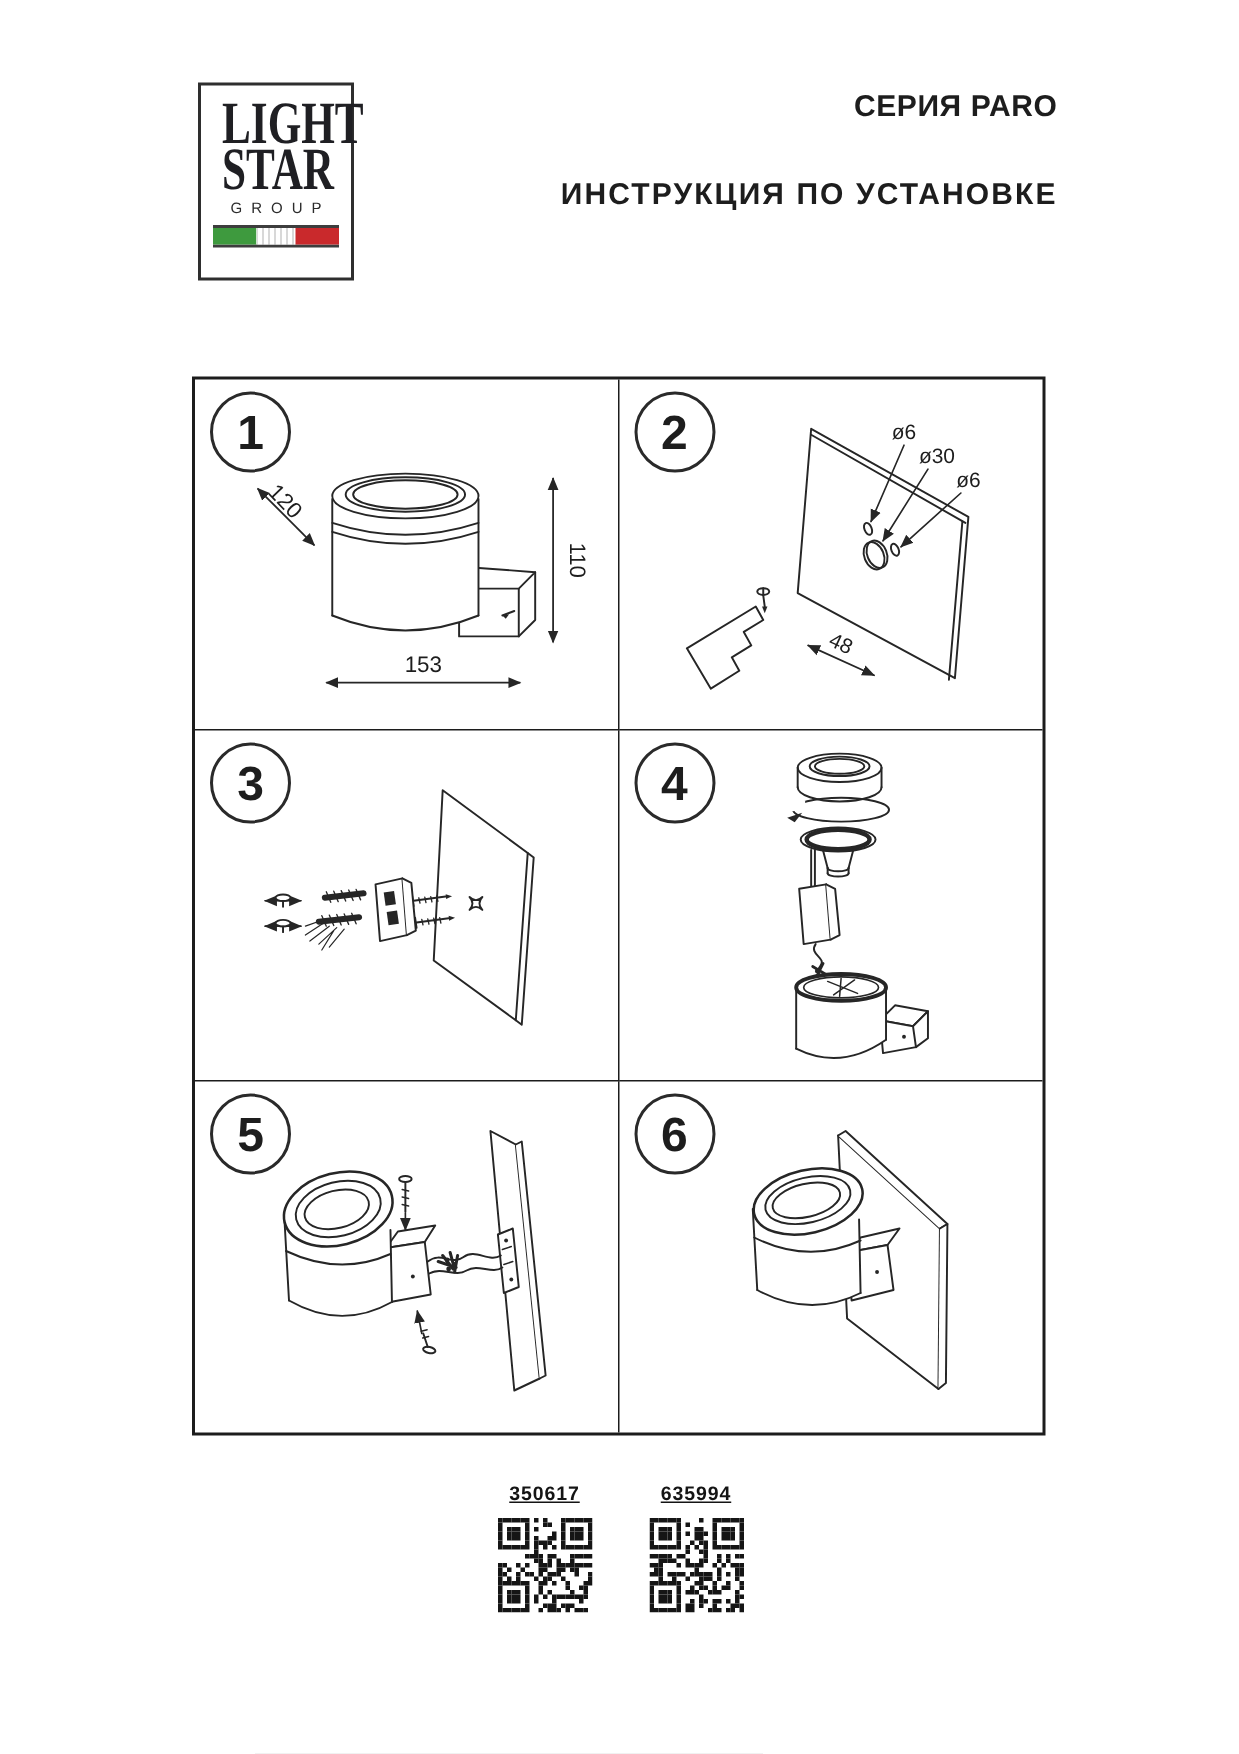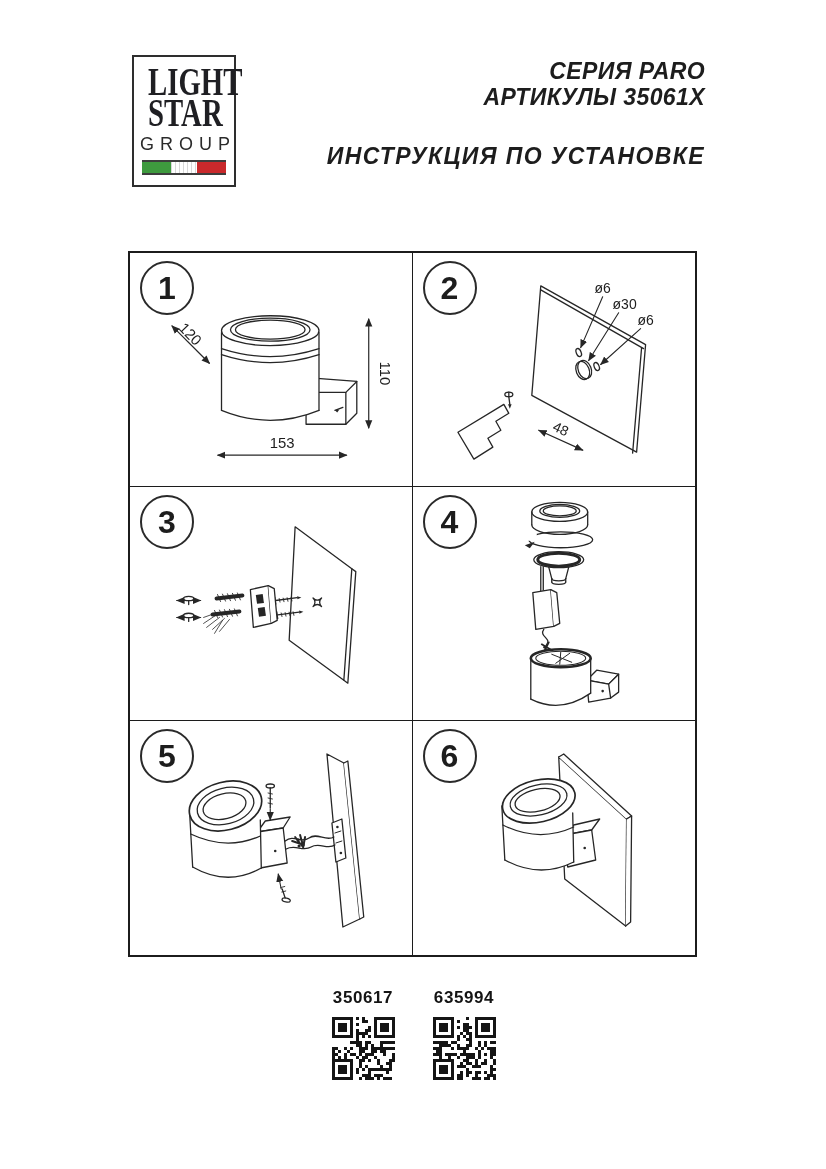--- a/index.html
+++ b/index.html
@@ -4,52 +4,52 @@
 <style>
   html,body{margin:0;padding:0;background:#e8e8e8;}
   .page{position:relative;width:826px;height:1169px;background:#ffffff;margin:0 auto;
         font-family:"Liberation Sans",sans-serif;color:#1d1d1d;overflow:hidden;}
 
   
   .logo-box{position:absolute;left:132px;top:55px;width:104px;height:132px;
             border:2px solid #2e2e2e;box-sizing:border-box;text-align:center;padding-top:9px;}
   .logo-word{font-family:"Liberation Serif",serif;font-weight:bold;font-size:40px;line-height:31px;
              color:#1f1f23;transform:scaleX(0.72);transform-origin:50% 50%;letter-spacing:0px;}
-  .logo-group{font-size:18px;letter-spacing:6px;padding-left:6px;margin-top:6px;color:#2b2b2b;}
+  .logo-group{font-size:10px;letter-spacing:6px;padding-left:6px;margin-top:6px;color:#2b2b2b;}
   .logo-flag{width:84px;height:11px;margin:5px auto 0;border-top:2px solid #3d3d3d;
              border-bottom:2px solid #3d3d3d;display:flex;}
   .flag-seg{height:100%;}
   .flag-g{width:29px;}
   .flag-w{width:26px;background:repeating-linear-gradient(90deg,#d8d8d8 0 1px,#ffffff 1px 4px);}
   .flag-r{width:29px;}
 
   
   .hdr{position:absolute;right:121px;top:58px;text-align:right;font-weight:bold;}
-  .hdr-line{font-size:23px;line-height:26px;letter-spacing:0.4px;font-style:italic;}
+  .hdr-line{font-size:20px;line-height:26px;letter-spacing:0.4px;}
   .hdr-instr{margin-top:33px;}
   .hdr-instr .hdr-line{letter-spacing:1.4px;}
 
   
   .grid{position:absolute;left:128px;top:251px;width:569px;height:706px;
         border:2px solid #1c1c1c;box-sizing:border-box;
         display:grid;grid-template-columns:1fr 1fr;grid-template-rows:1fr 1fr 1fr;}
   .cell{position:relative;border-right:1.5px solid #1c1c1c;border-bottom:1.5px solid #1c1c1c;}
   .cell:nth-child(2n){border-right:none;}
   .cell:nth-child(n+5){border-bottom:none;}
   .cell svg.draw{position:absolute;left:0;top:0;width:100%;height:100%;}
   .badge{position:absolute;left:10px;top:8px;width:50px;height:50px;border:2px solid #2a2a2a;
          border-radius:50%;display:flex;align-items:center;justify-content:center;
          font-size:32px;font-weight:bold;background:#fff;z-index:2;}
   .dim{font-family:"Liberation Sans",sans-serif;}
 
   
   .qr-unit{position:absolute;width:90px;text-align:center;}
   .qr-unit-1{left:318px;top:988px;}
   .qr-unit-2{left:419px;top:988px;}
-  .qr-label{font-size:17px;font-weight:bold;letter-spacing:0.6px;color:#141414;margin-bottom:9px;}
+  .qr-label{font-size:13px;font-weight:bold;letter-spacing:0.6px;color:#141414;margin-bottom:9px;text-decoration:underline;}
   svg.qr{display:block;margin:0 auto;background:#ffffff;}
 </style>
 </head>
 <body>
 
 <div class="page">
 
   <svg width="0" height="0" style="position:absolute" aria-hidden="true">
     <defs>
       <marker id="arr" viewBox="0 0 10 10" refX="8.8" refY="5" markerWidth="9" markerHeight="9" orient="auto-start-reverse" markerUnits="userSpaceOnUse">
@@ -64,21 +64,20 @@
     <div class="logo-group">GROUP</div>
     <div class="logo-flag">
       <span class="flag-seg flag-g" style="background: rgb(62, 154, 62);"></span>
       <span class="flag-seg flag-w"></span>
       <span class="flag-seg flag-r" style="background: rgb(201, 41, 44);"></span>
     </div>
   </div>
 
   <div class="hdr">
     <div class="hdr-line">СЕРИЯ PARO</div>
-    <div class="hdr-line">АРТИКУЛЫ 35061X</div>
     <div class="hdr-instr">
       <div class="hdr-line">ИНСТРУКЦИЯ ПО УСТАНОВКЕ</div>
     </div>
   </div>
 
   <div class="grid">
 
     <div class="cell">
       <div class="badge">
           <span>1</span>

